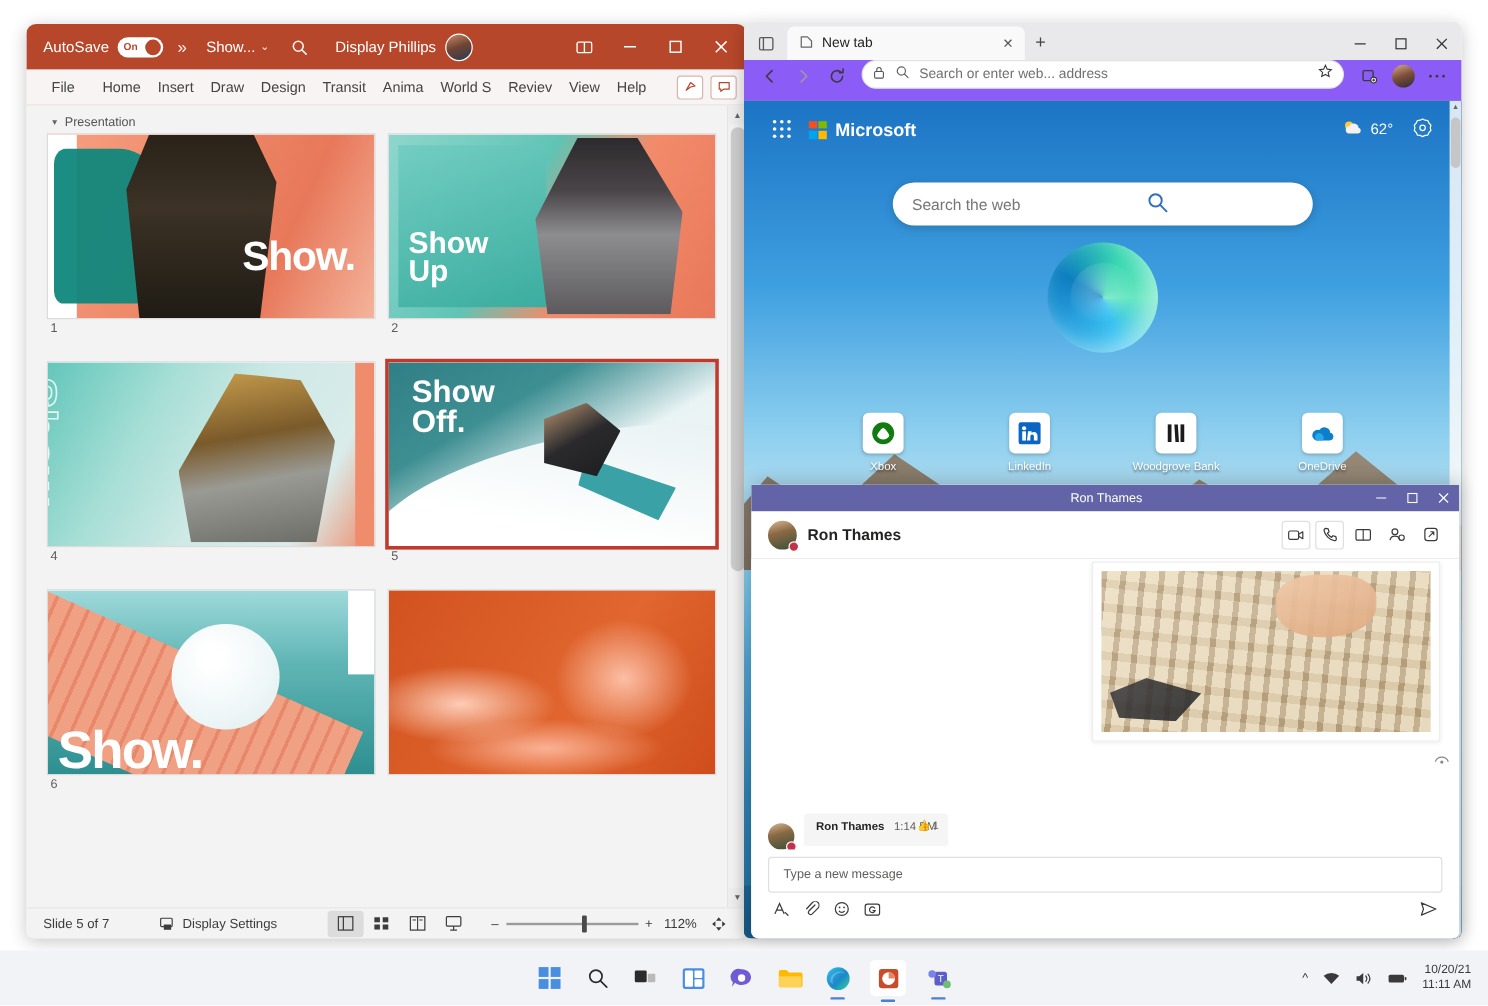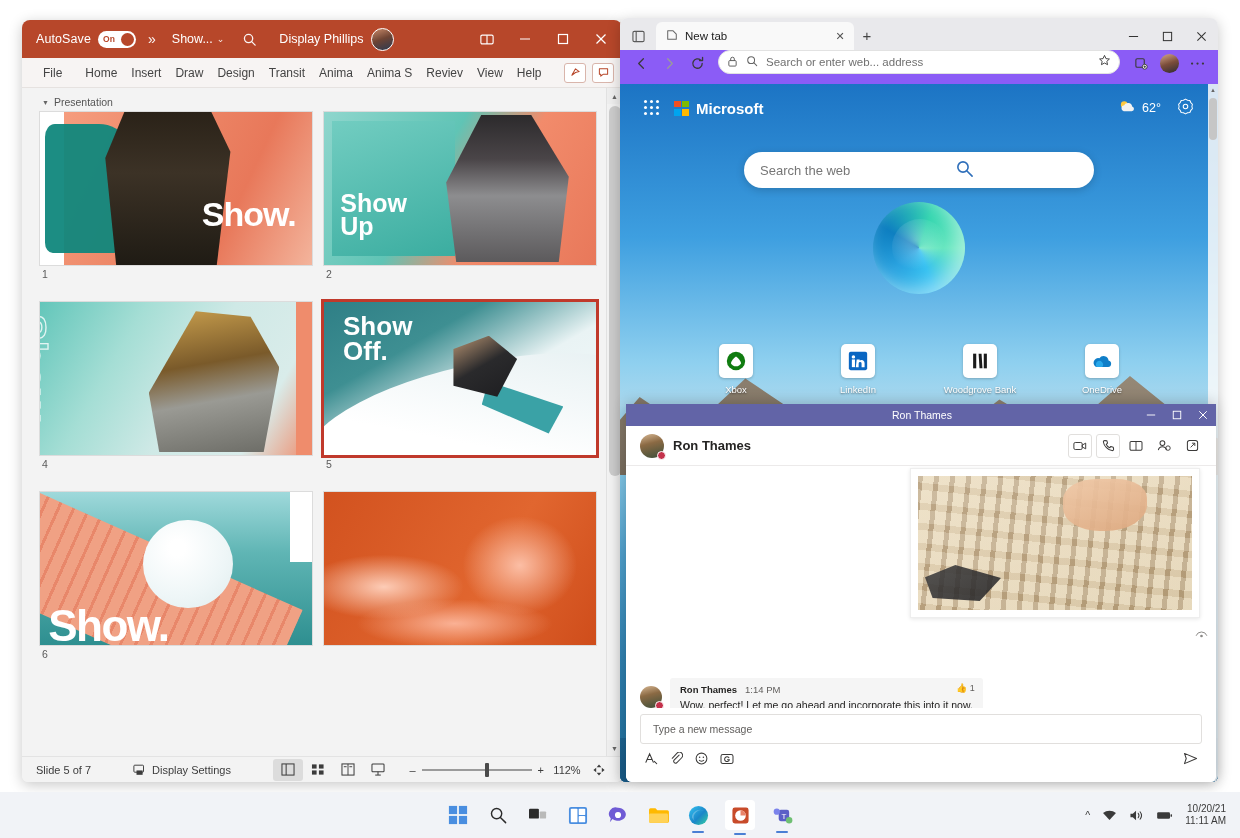--- a/index.html
+++ b/index.html
@@ -377,21 +377,21 @@
   </div>
 
   <div class="ppt-ribbon">
     <span class="ribbon-tab file">File</span>
     <span class="ribbon-tab">Home</span>
     <span class="ribbon-tab">Insert</span>
     <span class="ribbon-tab">Draw</span>
     <span class="ribbon-tab">Design</span>
     <span class="ribbon-tab">Transit</span>
     <span class="ribbon-tab">Anima</span>
-    <span class="ribbon-tab">Anima S</span>
+    <span class="ribbon-tab">World S</span>
     <span class="ribbon-tab">Reviev</span>
     <span class="ribbon-tab">View</span>
     <span class="ribbon-tab">Help</span>
     <span class="ribbon-right">
       <span class="ribbon-ico-btn">
         <svg width="11" height="11" viewBox="0 0 12 12">
               <path d="M2 9 L6 2 L10 5 L6 6 Z" fill="none" stroke="#b7472a" stroke-width="1.1" stroke-linejoin="round"></path>
             </svg>
       </span>
       <span class="ribbon-ico-btn">
@@ -855,21 +855,20 @@
 
     <div class="msg-row">
       <span class="msg-avatar">
             <span class="presence"></span>
           </span>
       <div class="msg-bubble">
         <div class="msg-meta">
           <span class="msg-author">Ron Thames</span>
           <span>1:14 PM</span>
         </div>
-        <div class="msg-text">Wow, perfect! Let me go ahead and incorporate this into it now.</div>
         <span class="reaction">
           <span>👍</span>
           <span>1</span>
         </span>
       </div>
     </div>
   </div>
 
   <div class="teams-compose">
     <div class="compose-box">

